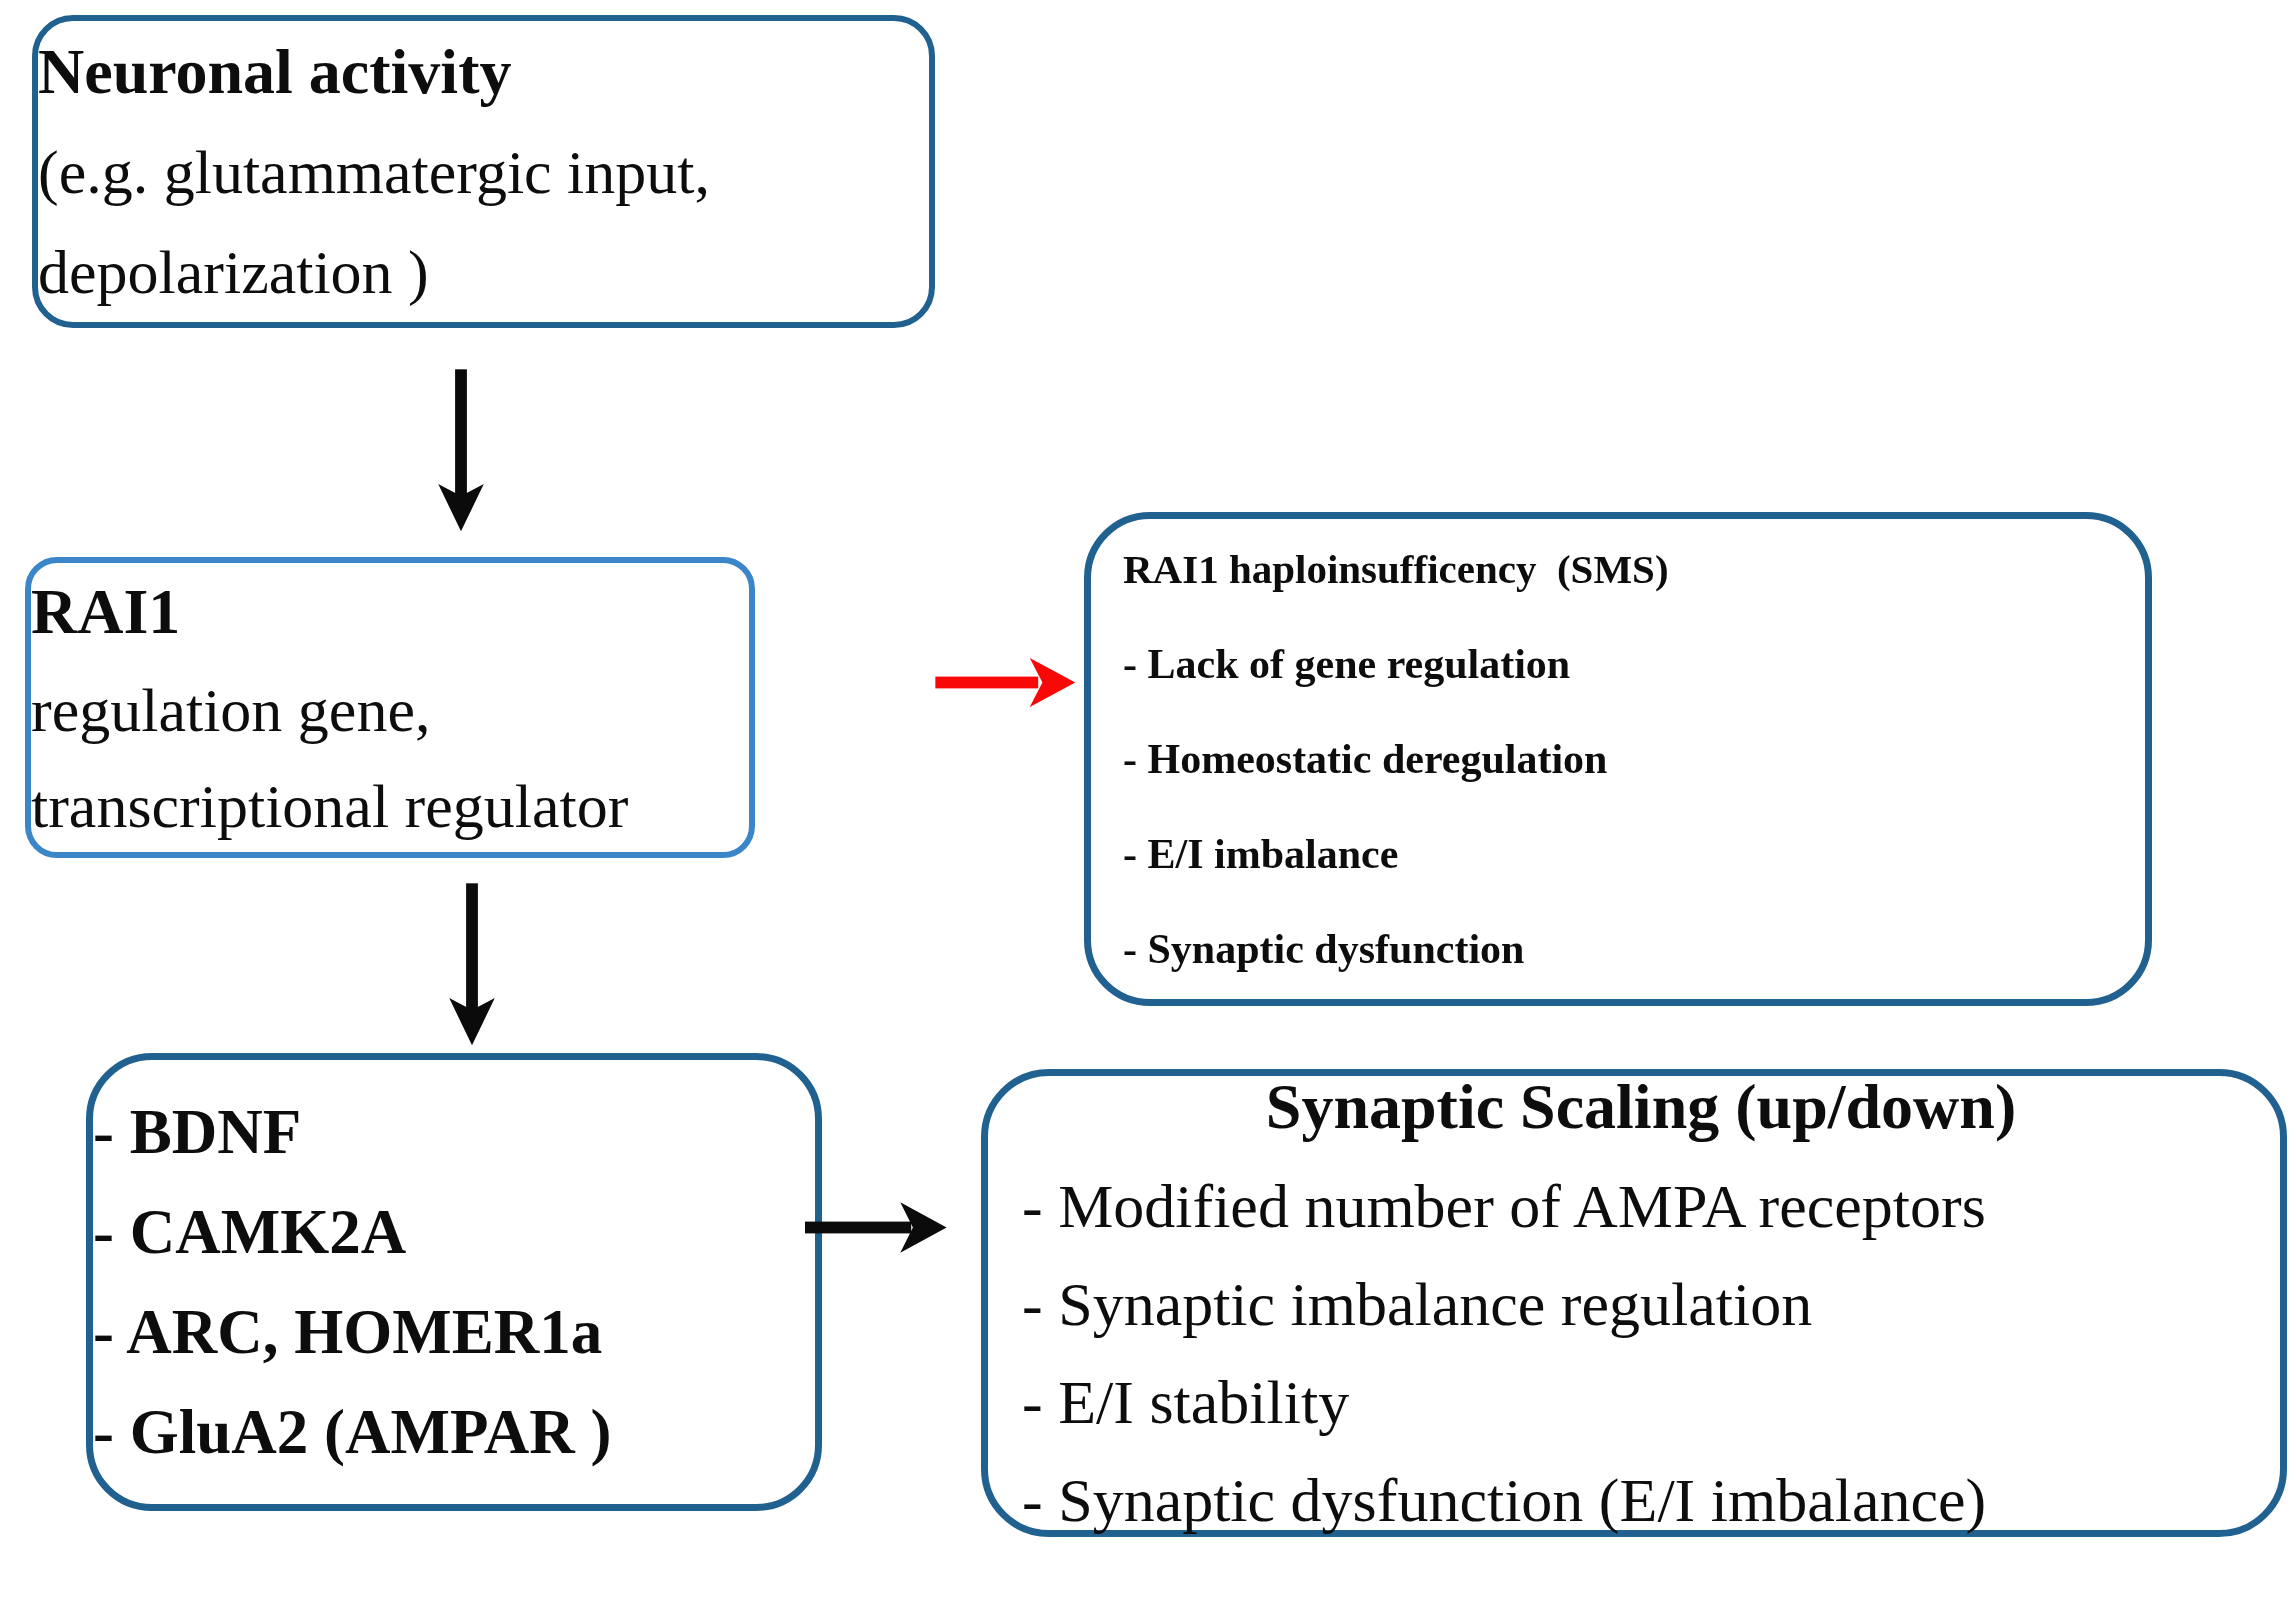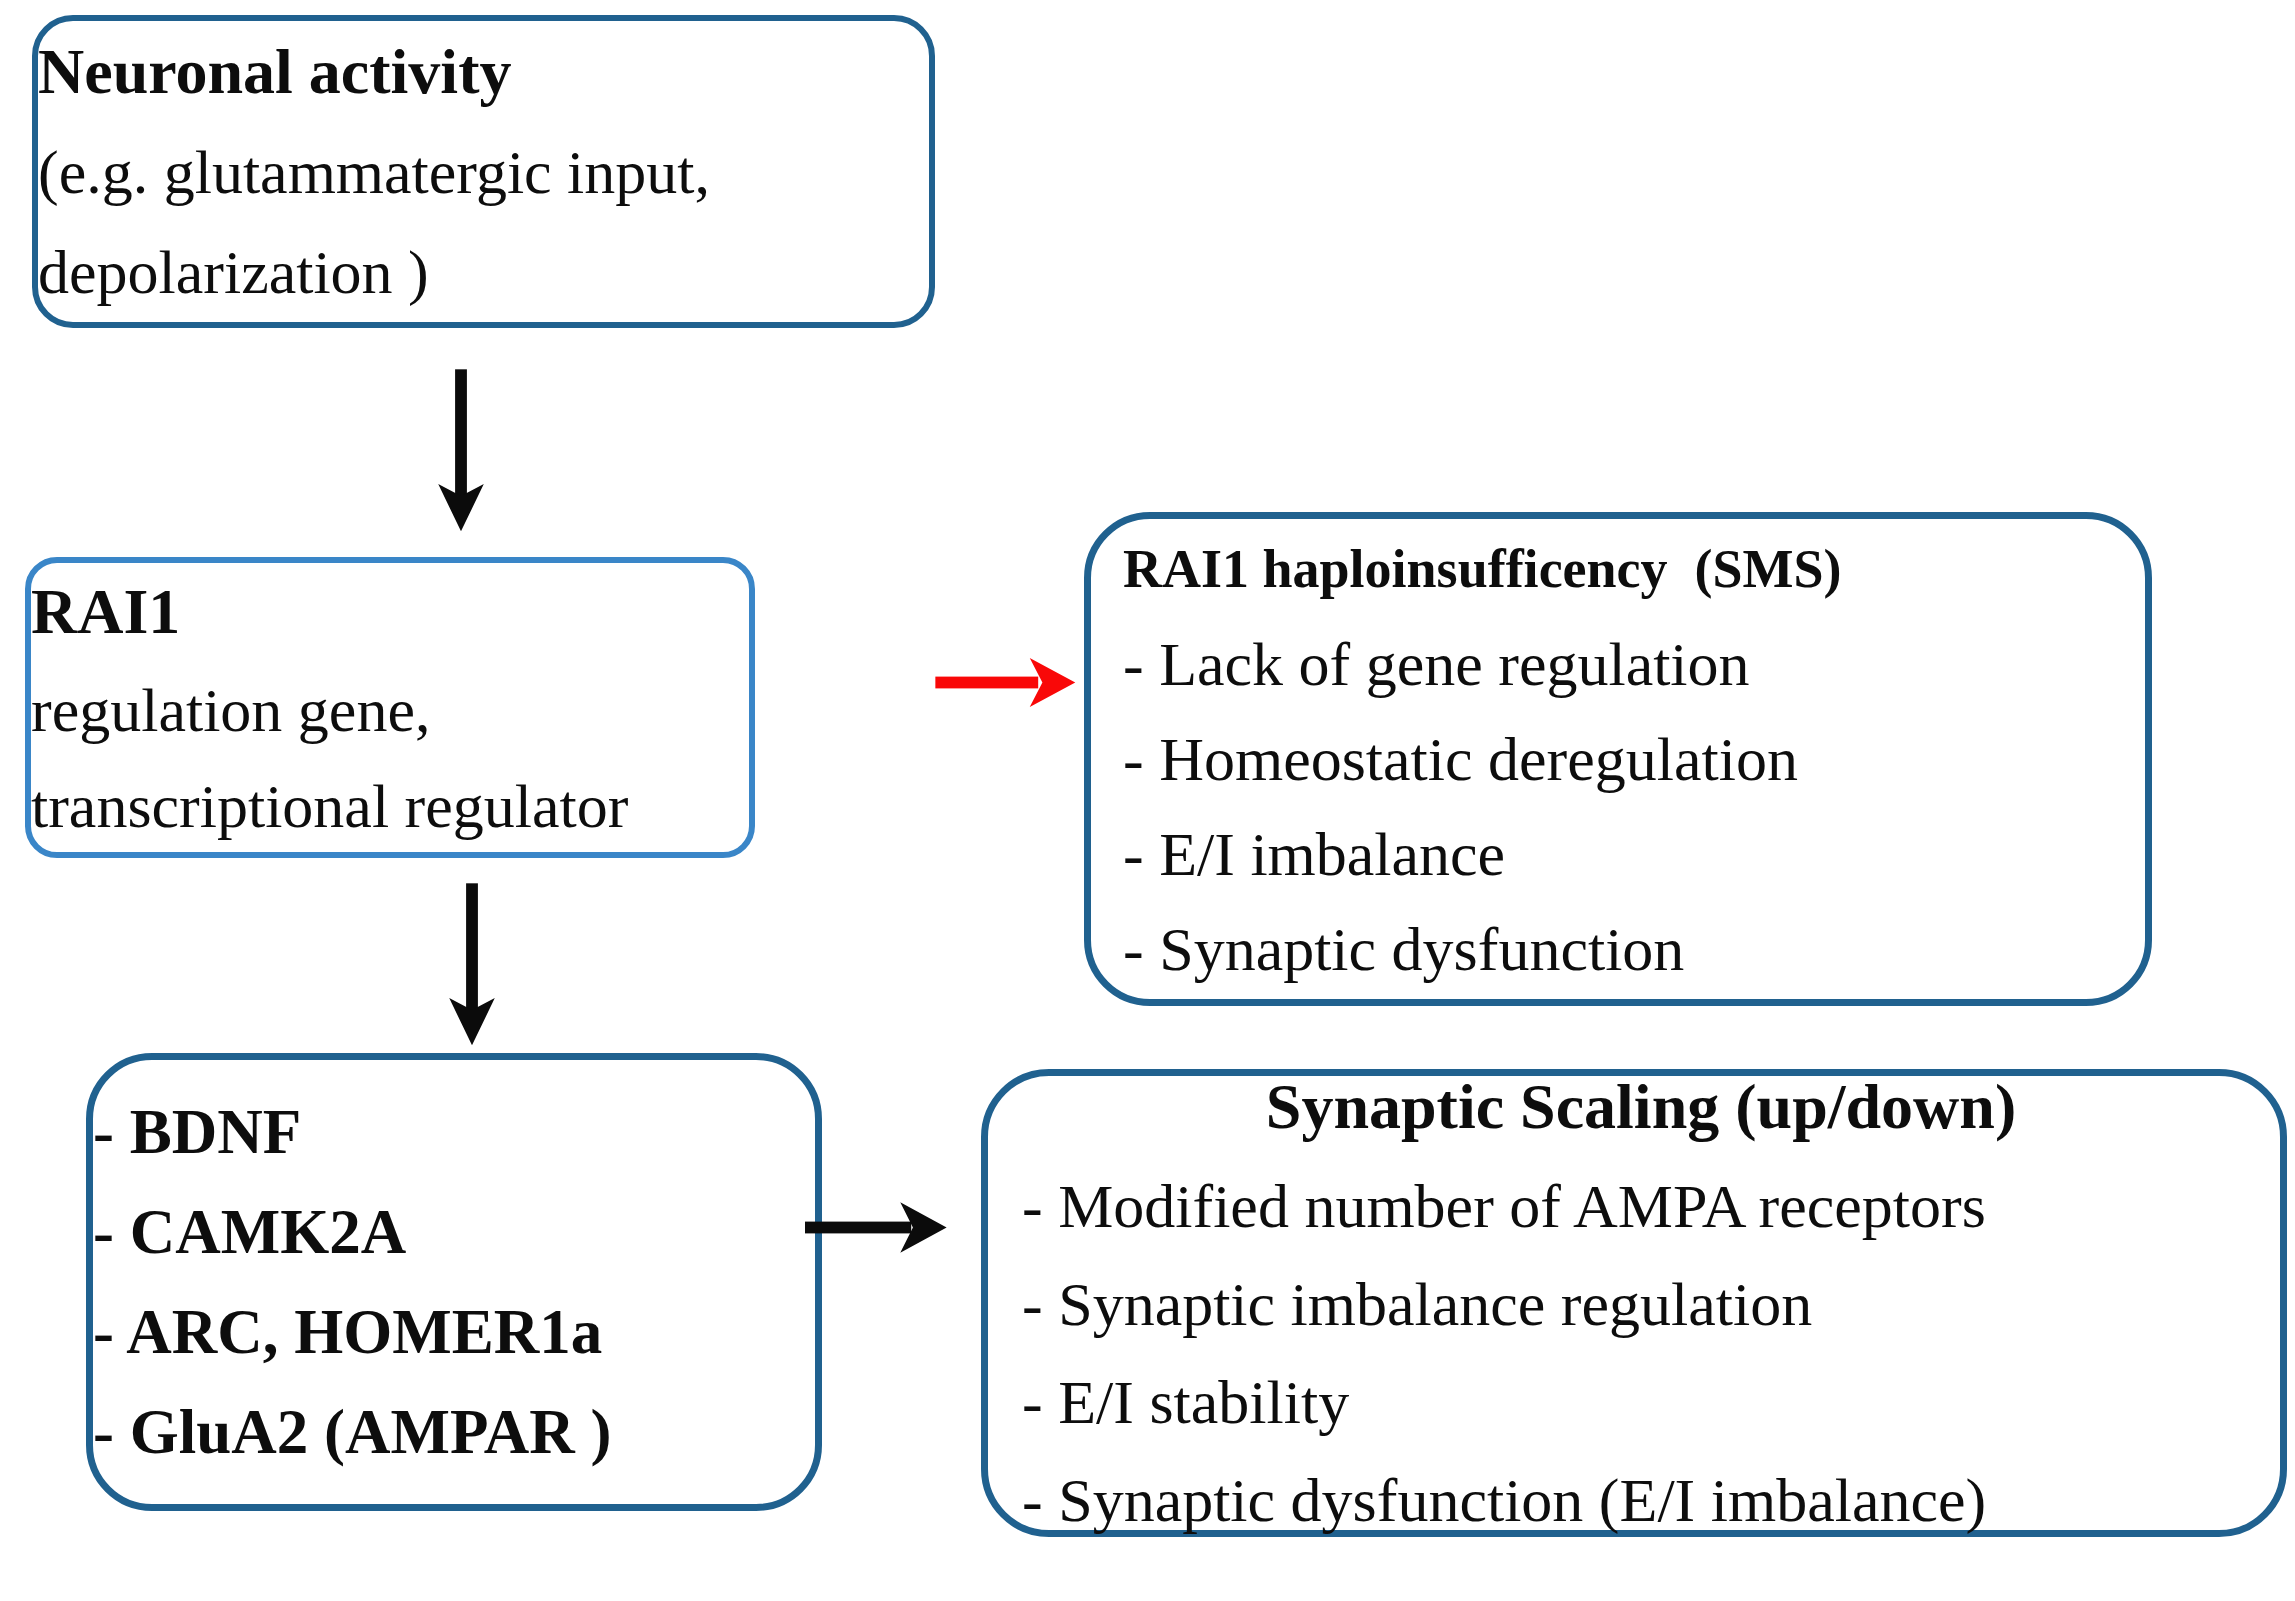--- a/index.html
+++ b/index.html
@@ -39,22 +39,22 @@
   #box-neuronal { left: 32px; top: 15px; width: 903px; height: 313px; border-radius: 41px; }
   #box-rai1     { left: 25px; top: 533px; width: 730px; height: 301px; border-radius: 32px; margin-top: 24px; }
   #box-rai1 .box-line { line-height: 96px; }
 
   #box-haplo {
     left: 1084px; top: 512px; width: 1068px; height: 494px;
     border-radius: 66px;
     padding: 8.5px 22px 8.5px 32px;
     justify-content: center;
   }
-  #box-haplo .box-title { font-size: 54px; line-height: 95px; white-space: pre-wrap; }
-  #box-haplo .bullet    { font-size: 62px; line-height: 95px; }
+  #box-haplo .box-title { font-size: 41px; line-height: 95px; white-space: pre-wrap; }
+  #box-haplo .bullet    { font-size: 42px; line-height: 95px; font-weight: bold; }
 
   #box-genes {
     left: 86px; top: 1053px; width: 736px; height: 458px;
     border-radius: 66px;
   }
   #box-genes .bullet { font-size: 63px; line-height: 100px; font-weight: bold; }
 
   #box-scaling {
     left: 981px; top: 1069px; width: 1306px; height: 468px;
     border-radius: 68px;

